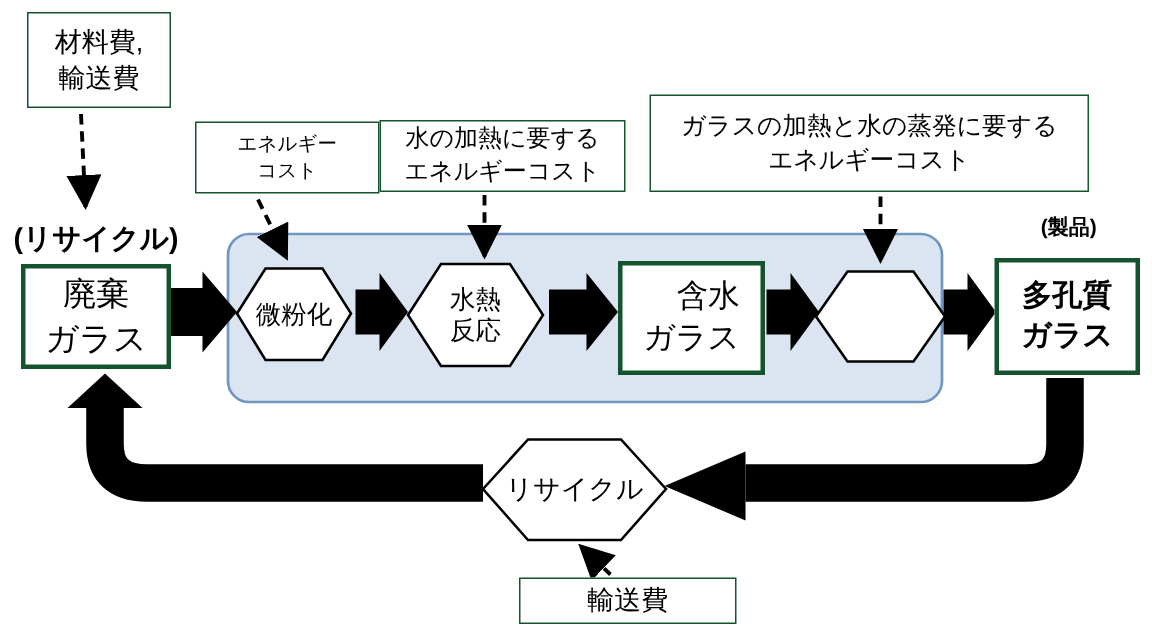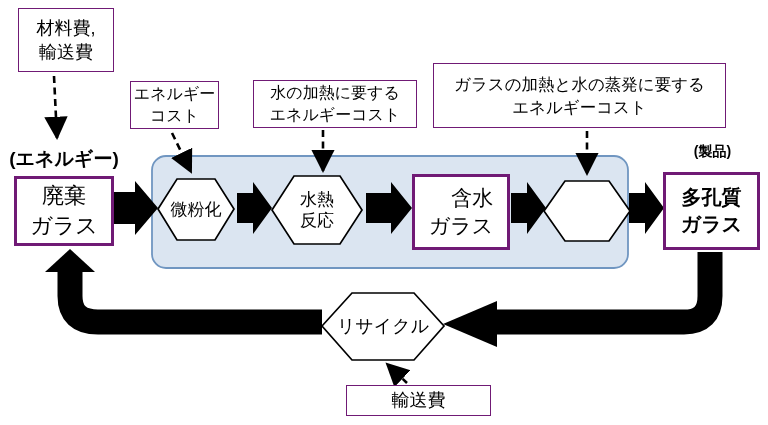--- a/index.html
+++ b/index.html
@@ -3,21 +3,21 @@
 <meta charset="utf-8">
 <style>
   html,body{margin:0;padding:0;background:#ffffff;}
   #stage{
     position:relative;width:768px;height:425px;background:#ffffff;overflow:hidden;
     font-family:"Liberation Sans","DejaVu Sans",sans-serif;color:#000;
   }
   #shapes{position:absolute;left:0;top:0;}
   .abs{position:absolute;box-sizing:border-box;}
   .box{
-    background:#ffffff;border:2px solid #701a75;
+    background:#ffffff;border:2px solid #14532d;
     display:flex;align-items:center;justify-content:center;
     text-align:center;white-space:pre-line;line-height:1.35;
   }
   .thick{border-width:3px;}
   .thin{border-width:1.7px;}
   .hexlabel{
     display:flex;align-items:center;justify-content:center;
     text-align:center;white-space:pre-line;line-height:1.25;
   }
   .sidelabel{
@@ -58,32 +58,32 @@
     <line x1="54" y1="76" x2="57" y2="138" stroke="#000" stroke-width="2.6" stroke-dasharray="7 4.5" marker-end="url(#ah)"></line>
     <line x1="172" y1="133" x2="191" y2="172" stroke="#000" stroke-width="2.6" stroke-dasharray="7 4.5" marker-end="url(#ah)"></line>
     <line x1="323" y1="130" x2="323" y2="171" stroke="#000" stroke-width="2.6" stroke-dasharray="7 4.5" marker-end="url(#ah)"></line>
     <line x1="587" y1="131" x2="587" y2="174" stroke="#000" stroke-width="2.6" stroke-dasharray="7 4.5" marker-end="url(#ah)"></line>
     <line x1="407" y1="383" x2="387" y2="364" stroke="#000" stroke-width="2.6" stroke-dasharray="6 4" marker-end="url(#ah)"></line>
   </svg>
 
   <div class="abs box thin" style="left:18px;top:8px;width:96px;height:64px;font-size:18px;">材料費,
 輸送費</div>
 
-  <div class="abs box thin" style="left:130px;top:81px;width:89px;height:48px;font-size:16px;">エネルギー
+  <div class="abs box thin" style="left:130px;top:81px;width:123px;height:48px;font-size:13px;">エネルギー
 コスト</div>
 
   <div class="abs box thin" style="left:253px;top:80px;width:164px;height:48px;font-size:16px;">水の加熱に要する
 エネルギーコスト</div>
 
   <div class="abs box thin" style="left:433px;top:63px;width:293px;height:65px;font-size:16.5px;text-align:center;">ガラスの加熱と水の蒸発に要する
 エネルギーコスト</div>
 
   <div class="abs box thin" style="left:346px;top:385px;width:145px;height:31px;font-size:18px;">輸送費</div>
 
-  <div class="abs sidelabel" style="left:2px;top:146px;width:124px;font-size:19px;">(エネルギー)</div>
+  <div class="abs sidelabel" style="left:2px;top:146px;width:124px;font-size:19px;">(リサイクル)</div>
 
   <div class="abs sidelabel" style="left:665px;top:143px;width:95px;font-size:14px;">(製品)</div>
 
   <div class="abs box thick" style="left:14px;top:176px;width:100px;height:70px;font-size:22px;">廃棄
 ガラス</div>
 
   <div class="abs box thick" style="left:412px;top:174px;width:98px;height:76px;font-size:21px;text-align:right;">含水
 ガラス</div>
 
   <div class="abs box thick" style="left:663px;top:172px;width:97px;height:78px;font-size:20px;font-weight:bold;">多孔質

